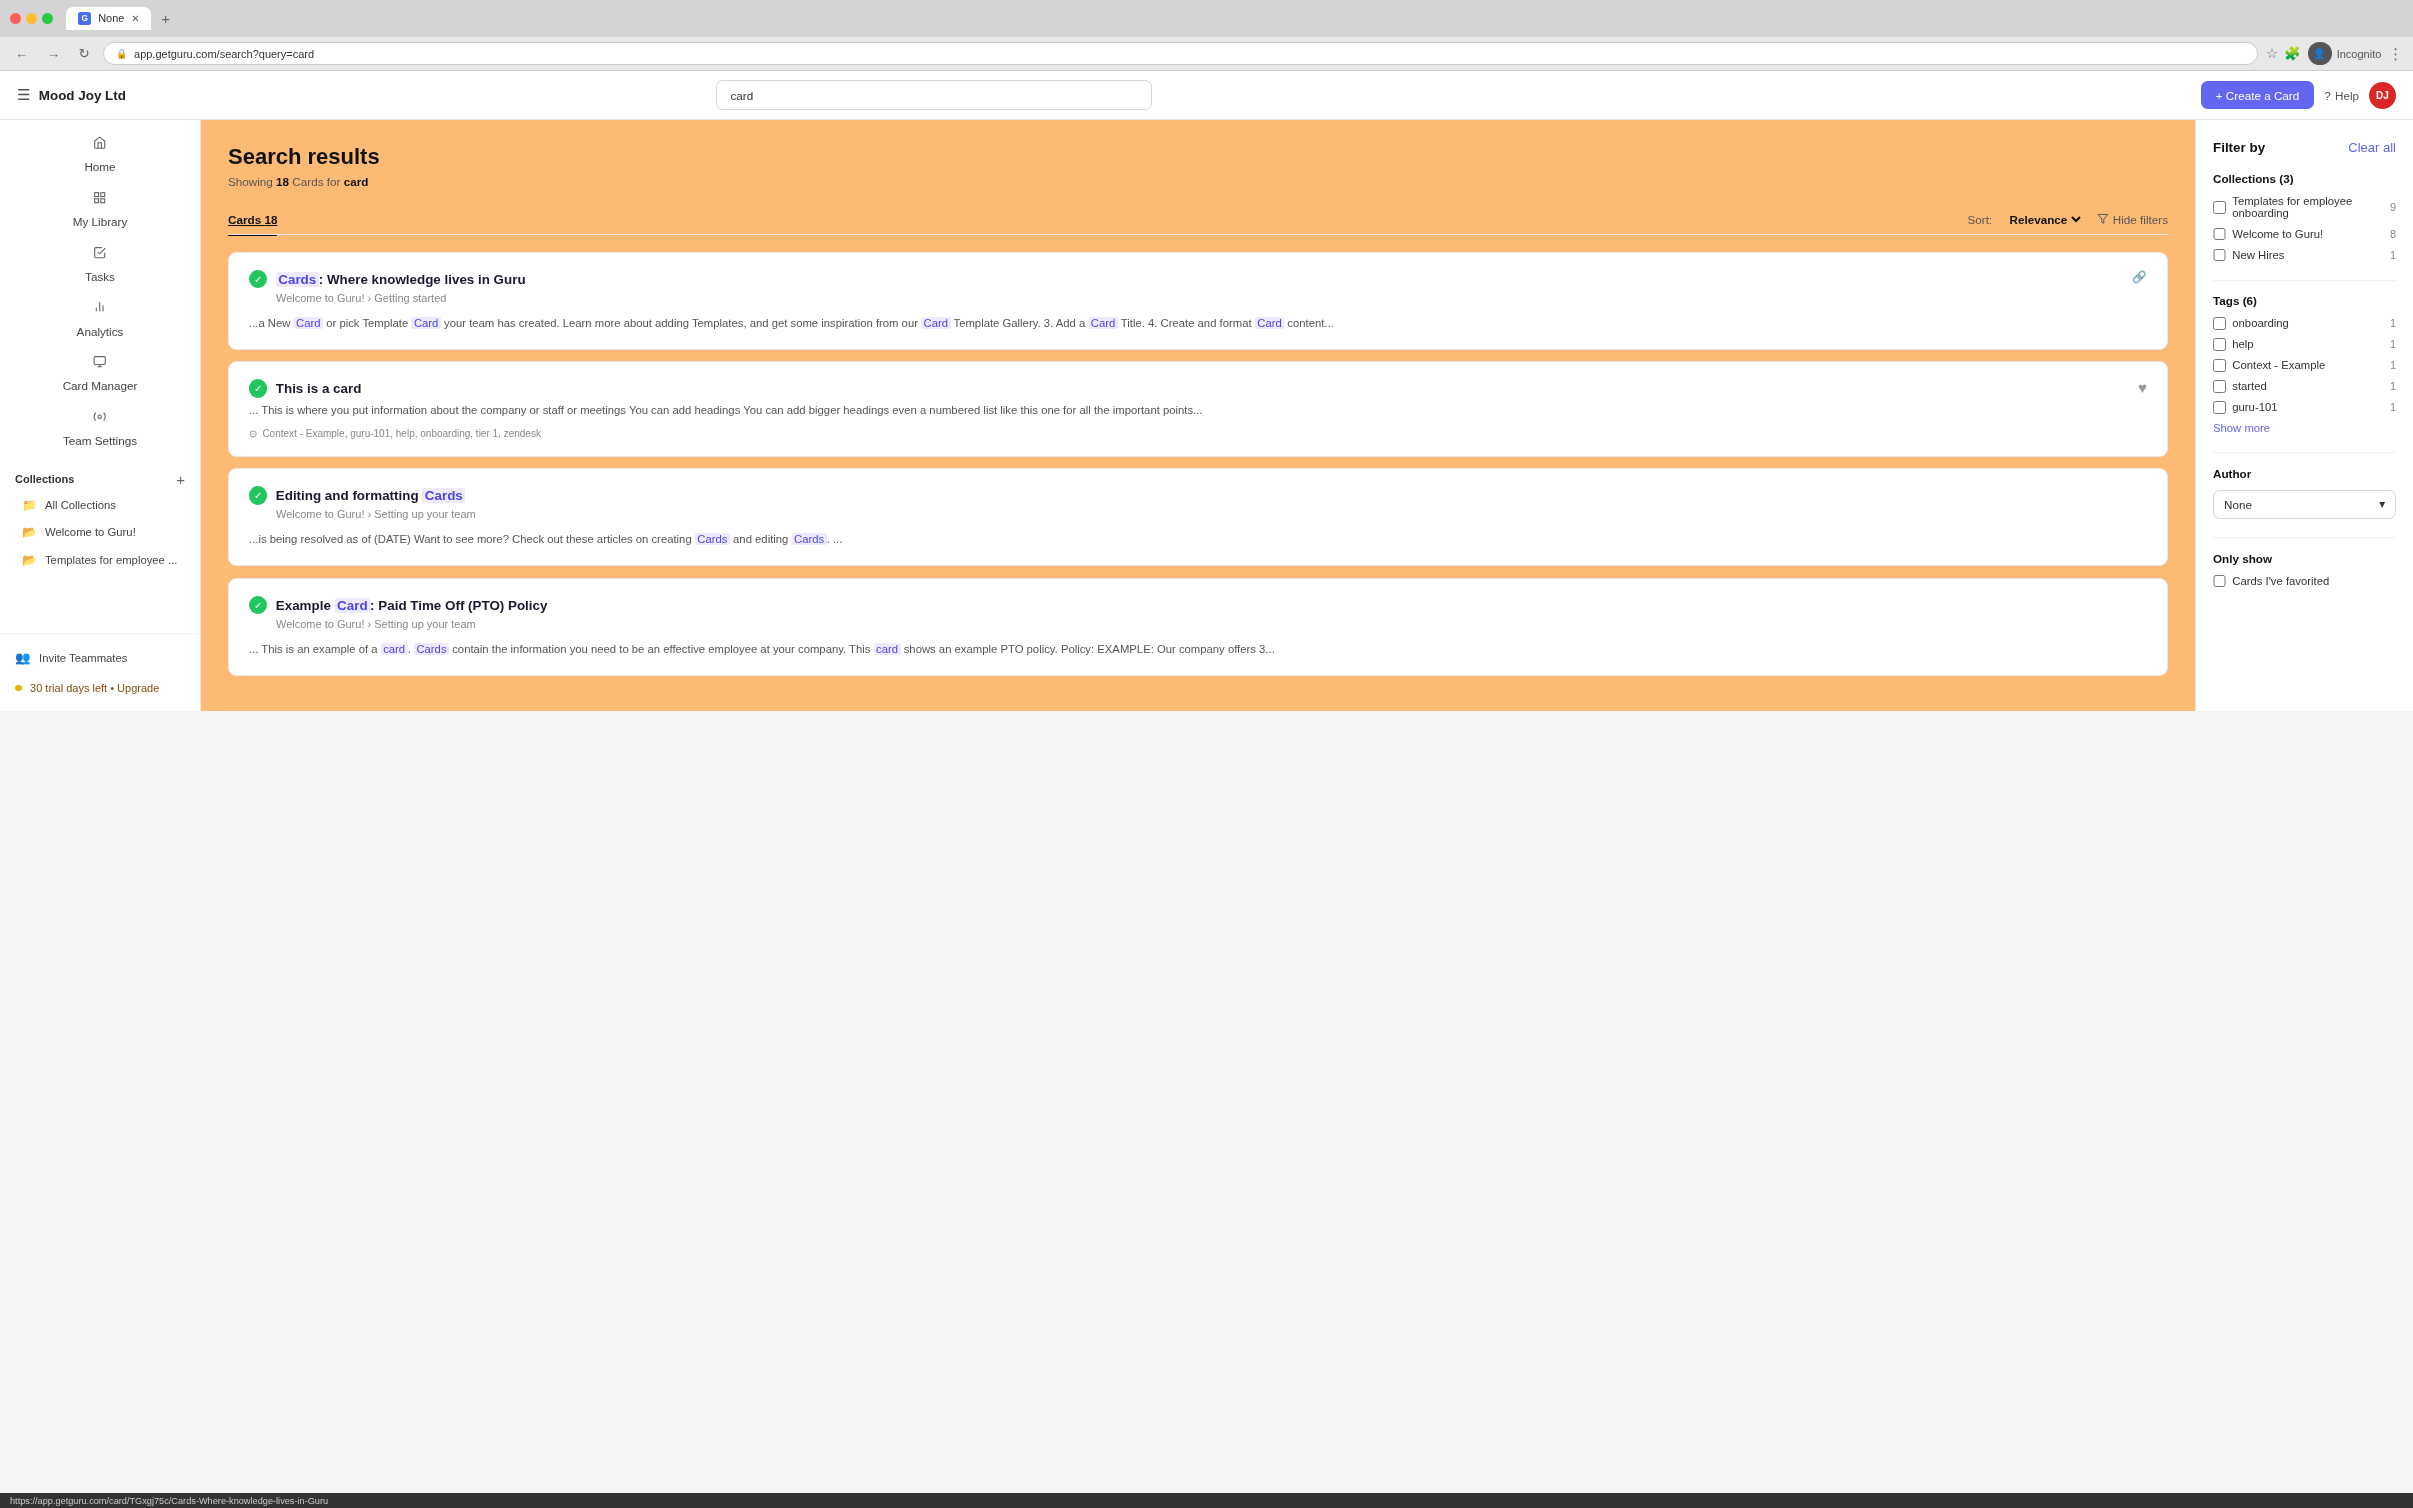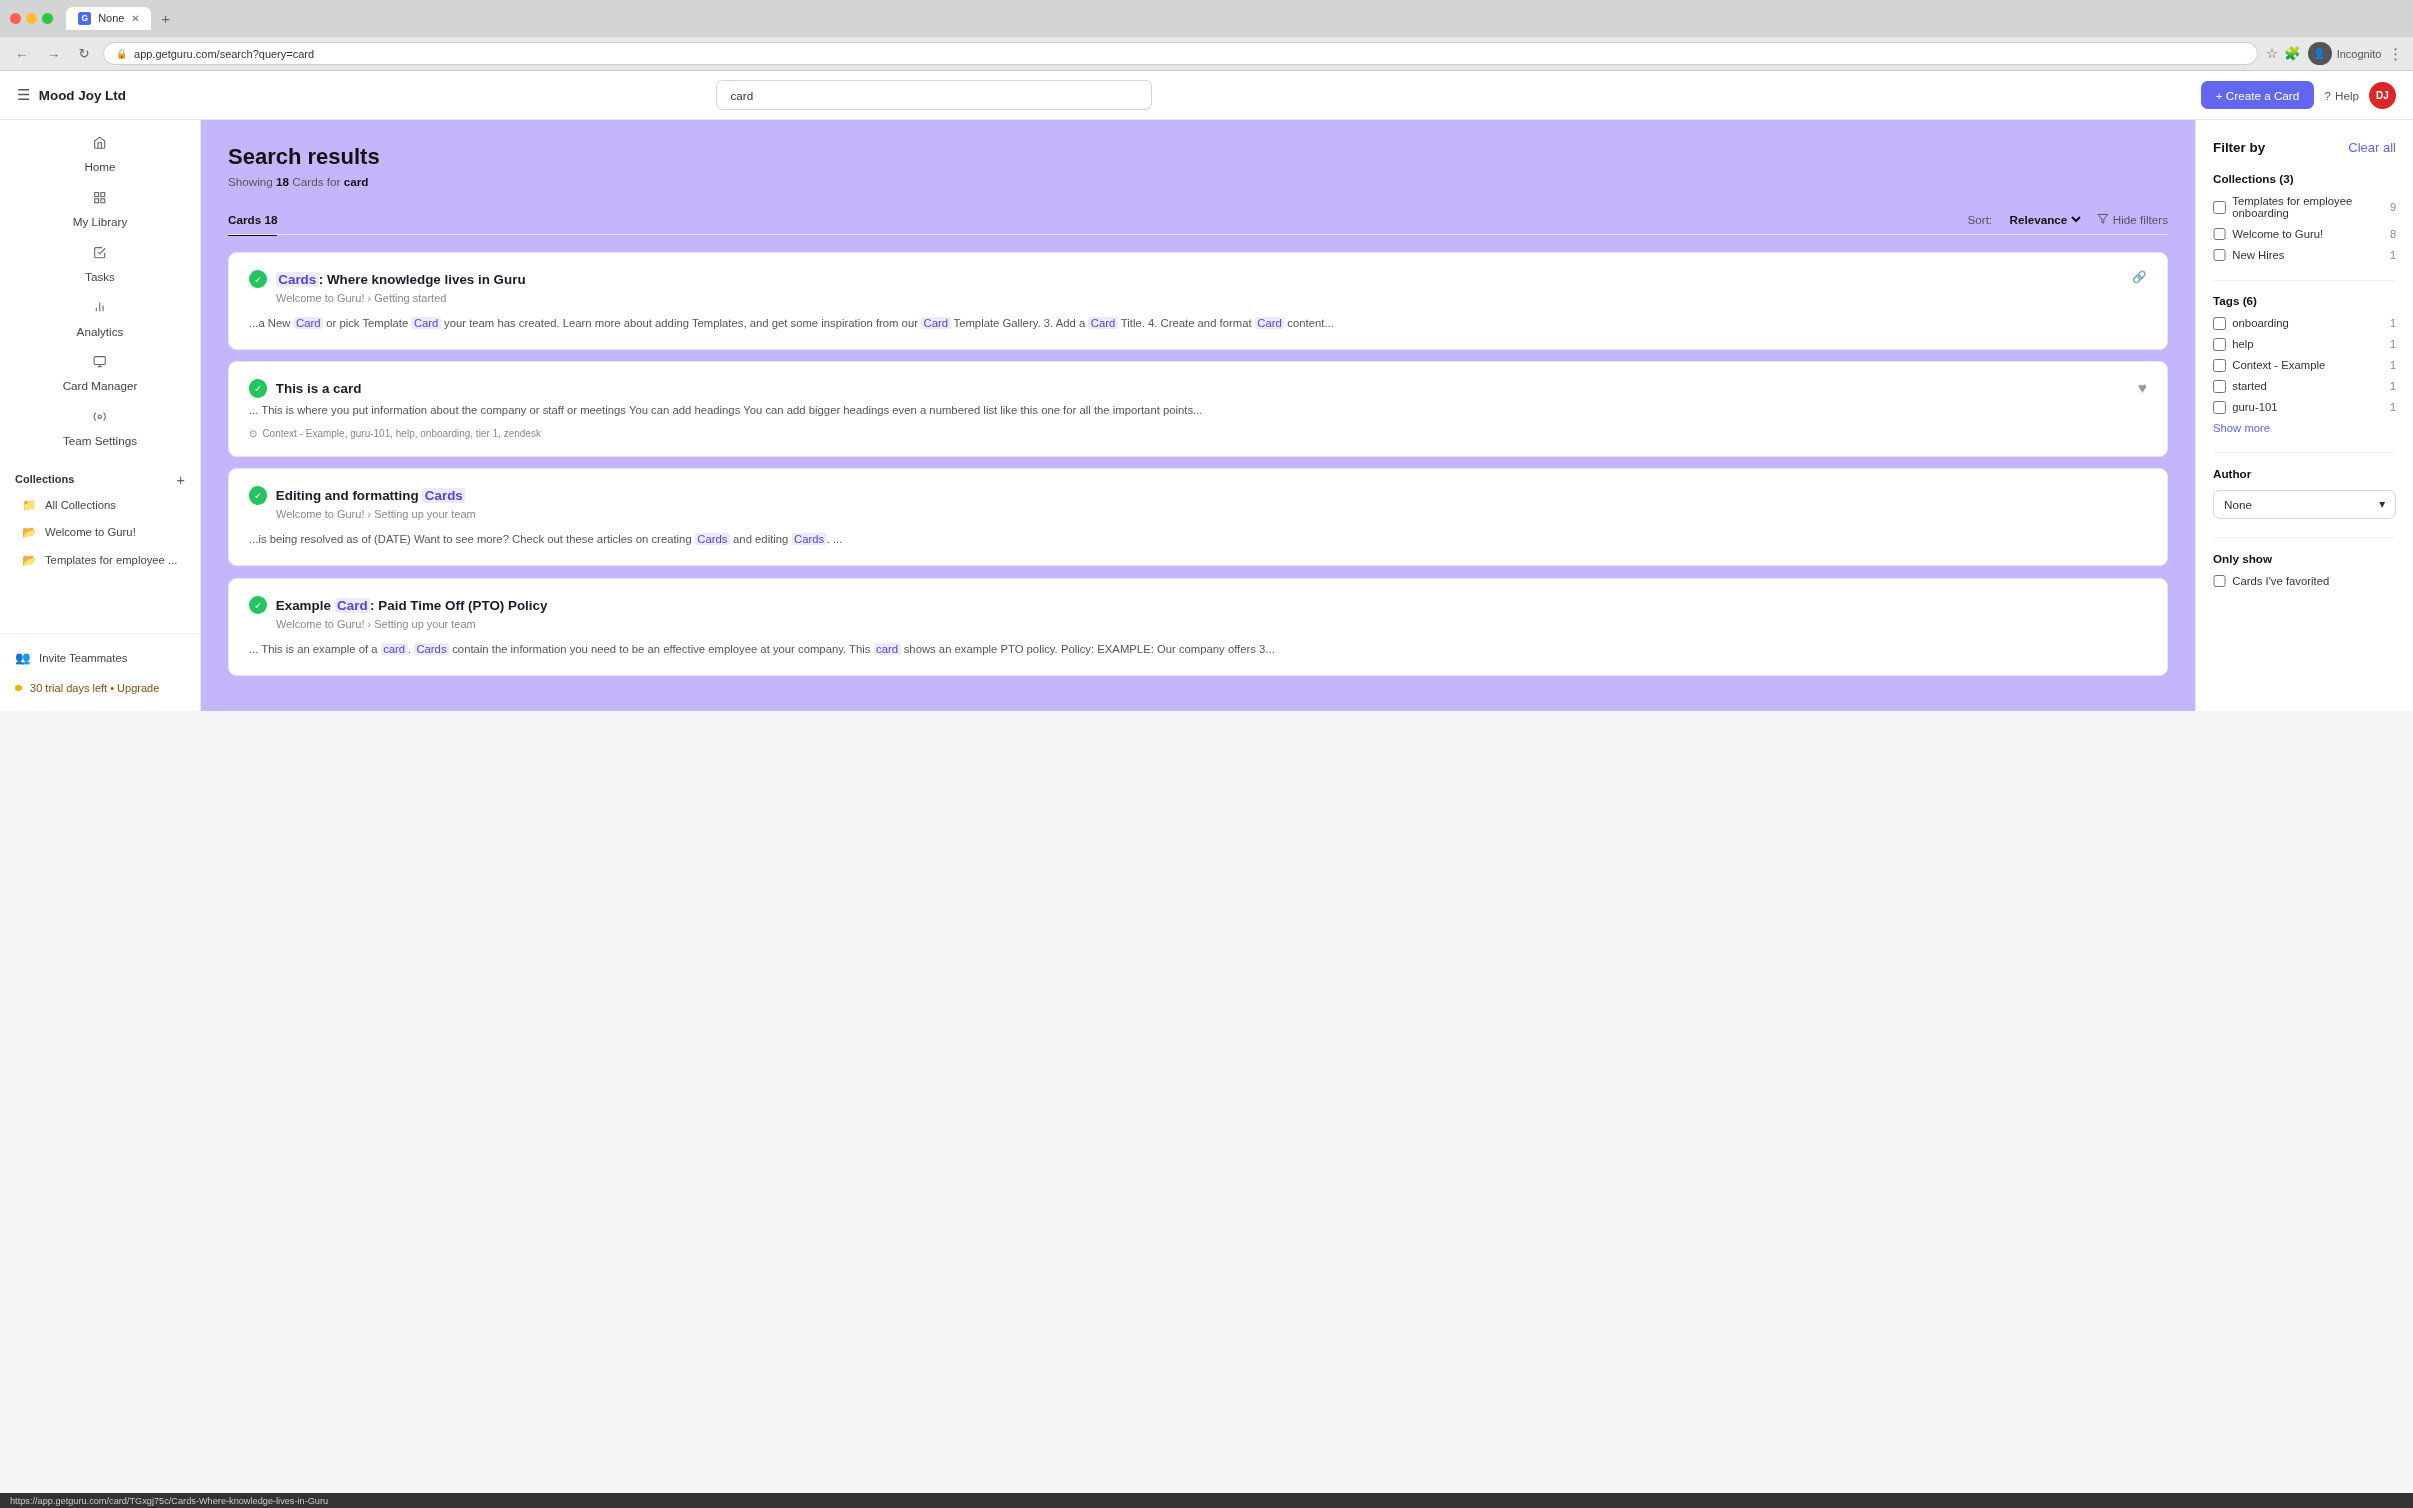--- a/index.html
+++ b/index.html
@@ -36,28 +36,28 @@
     .sidebar-collection-item { display: flex; align-items: center; gap: 8.4px; padding: 6.7px 15px 6.7px 22px; cursor: pointer; color: #444; font-size: 11.3px; }
     .sidebar-bottom { margin-top: auto; border-top: 0.8px solid #f0f0f0; padding: 8.4px 0; }
     .sidebar-bottom-item { display: flex; align-items: center; gap: 8.4px; padding: 8.4px 15px; cursor: pointer; color: #444; font-size: 11.3px; }
     .trial-item { color: #854d0e !important; }
     .trial-dot { width: 6.7px; height: 6.7px; background: #eab308; border-radius: 50%; flex-shrink: 0; }
 
     
     .main-layout { display: flex; flex: 1; overflow: hidden; }
 
     
-    .content-area { flex: 1; overflow-y: auto; padding: 23.5px 27px; background: #c4b5fd; }
+    .content-area { flex: 1; overflow-y: auto; padding: 23.5px 27px; background: #fdba74; }
     .search-results-title { font-size: 22px; font-weight: 700; color: #111; margin-bottom: 5px; }
     .search-results-meta { font-size: 11.7px; color: #555; margin-bottom: 17px; }
     .search-results-meta strong { font-weight: 600; color: #111; }
 
     
     .results-tabs { display: flex; align-items: center; justify-content: space-between; border-bottom: 1.7px solid #e5e7eb; margin-bottom: 17px; }
-    .tab { padding: 8.4px 0; font-size: 11.7px; color: #666; cursor: pointer; border-bottom: 1.7px solid transparent; margin-bottom: -1.7px; }
+    .tab { padding: 8.4px 0; font-size: 11.7px; color: #666; cursor: pointer; border-bottom: 1.7px solid transparent; margin-bottom: -1.7px; text-decoration: underline; }
     .tab.active { color: #111; font-weight: 600; border-bottom-color: #111; }
     .tab-count { font-weight: 600; }
     .sort-filter { display: flex; align-items: center; gap: 13.4px; }
     .sort-label { font-size: 11.7px; color: #555; }
     .sort-select { border: none; background: none; font-size: 11.7px; font-weight: 600; color: #111; cursor: pointer; }
     .hide-filters-btn { display: flex; align-items: center; gap: 4.2px; font-size: 11.7px; color: #555; cursor: pointer; background: none; border: none; }
 
     
     .result-card { background: #fff; border: 0.8px solid #e5e7eb; border-radius: 8.4px; padding: 17px 20px; margin-bottom: 11.7px; cursor: pointer; }
     .result-card-header { display: flex; align-items: flex-start; justify-content: space-between; margin-bottom: 3.4px; }

